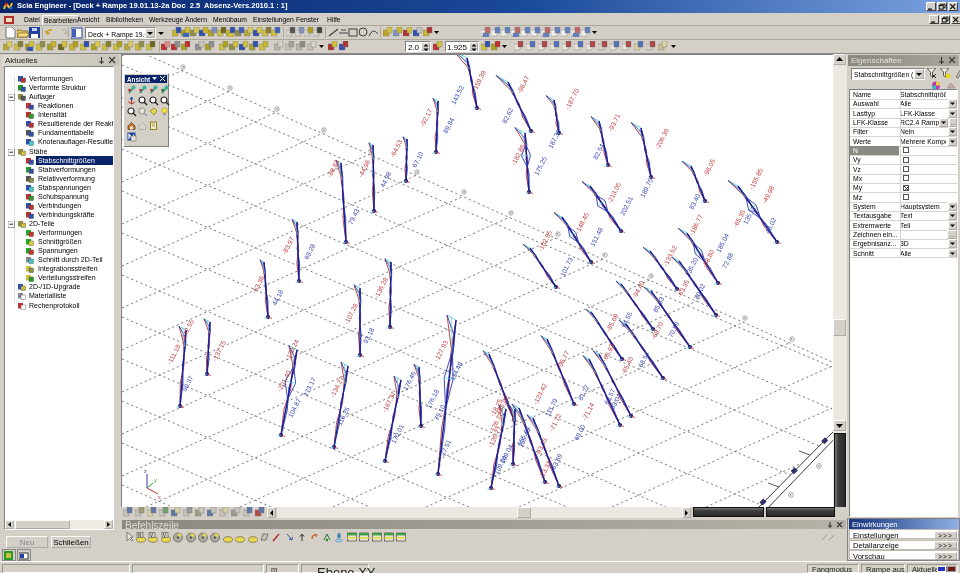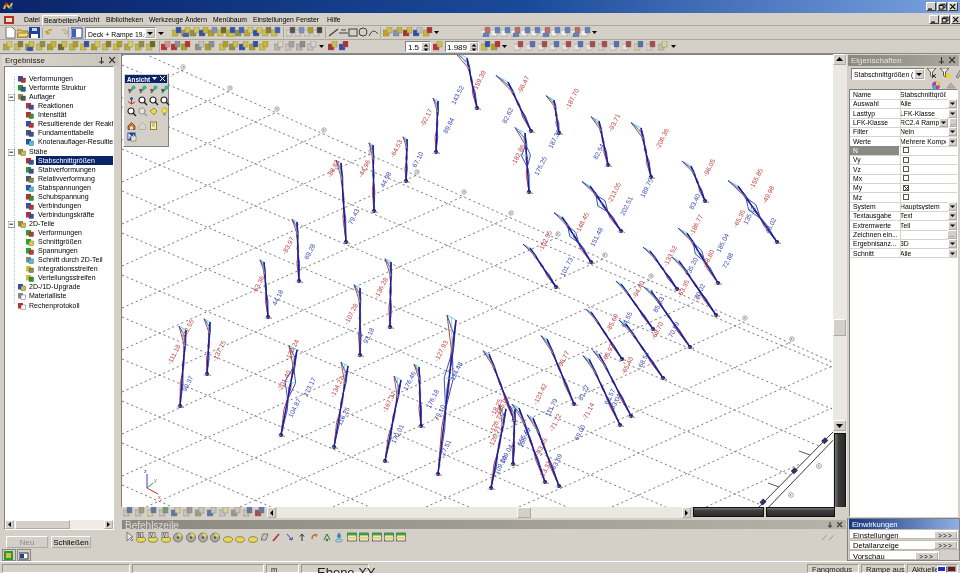--- a/index.html
+++ b/index.html
@@ -3,20 +3,21 @@
 *{margin:0;padding:0;box-sizing:border-box}
 svg{display:block}
 body{width:960px;height:573px;position:relative;font-family:"Liberation Sans",sans-serif;background:#d4d0c8;overflow:hidden}
 </style></head><body>
 <div style="position:absolute;left:0;top:0;width:960px;height:13px;background:linear-gradient(90deg,#0a246a 0%,#1a4a9a 55%,#7ba2e0 100%)">
     <svg width="11" height="11" style="position:absolute;left:3px;top:1px">
       <path d="M1 8 Q3 1 5 5 Q7 9 9 2" stroke="#e8c020" stroke-width="2" fill="none"></path>
       <circle cx="3" cy="3" r="1.6" fill="#cc2020"></circle>
       <circle cx="8" cy="7" r="1.6" fill="#2060cc"></circle>
     </svg>
+    <span style="position:absolute;left:17px;top:1px;font-size:7.5px;font-weight:bold;color:#fff">Scia Engineer - [Deck + Rampe 19.01.13-2a Doc&nbsp; 2.5&nbsp; Absenz-Vers.2010.1 : 1]</span>
     <div style="position:absolute;left:926px;top:2px;width:10px;height:9px;background:#d4d0c8;border:1px solid;border-color:#fff #404040 #404040 #fff">
       <svg width="8" height="7" viewBox="0 0 8 7" style="margin:0"> 
         <rect x="1" y="5.5" width="4" height="1.2" fill="#000"></rect>
       </svg>
     </div>
     <div style="position:absolute;left:937px;top:2px;width:10px;height:9px;background:#d4d0c8;border:1px solid;border-color:#fff #404040 #404040 #fff">
       <svg width="8" height="7" viewBox="0 0 8 7" style="margin:0"> 
         <rect x="1.2" y="2.5" width="4" height="3.6" fill="none" stroke="#000" stroke-width="0.9"></rect>
         <path d="M2.6 2.5 V1.2 H7 V4.8 H5.4" stroke="#000" stroke-width="0.9" fill="none"></path>
       </svg>
@@ -528,35 +529,35 @@
         <rect x="4" y="0" width="5" height="6" fill="#d0c040" stroke="#777" stroke-width="0.4"></rect>
       </svg>
     </div>
     <div style="position:absolute;left:339px;top:1px;width:12px;height:12px">
       <svg width="10" height="10">
         <rect x="0" y="3" width="6" height="6" fill="#3050b0" stroke="#777" stroke-width="0.4"></rect>
         <rect x="4" y="0" width="5" height="6" fill="#b03030" stroke="#777" stroke-width="0.4"></rect>
       </svg>
     </div>
     <div style="position:absolute;left:405px;top:1px;width:26px;height:11px;background:#fff;border:1px solid;border-color:#808080 #fff #fff #808080">
-      <span style="position:absolute;right:11px;top:1px;font-size:8px">1.5</span>
+      <span style="position:absolute;right:11px;top:1px;font-size:8px">2.0</span>
       <div style="position:absolute;right:0;top:0;width:9px;height:9px;background:#d4d0c8;border:1px outset #fff">
         <svg width="8" height="9">
           <path d="M1.5 3.5 L4 1 L6.5 3.5 Z M1.5 5.5 L4 8 L6.5 5.5 Z" fill="#000"></path>
         </svg>
       </div>
     </div>
     <div style="position:absolute;left:433px;top:1px;width:12px;height:12px">
       <svg width="10" height="10">
         <rect x="0" y="3" width="6" height="6" fill="#c03030" stroke="#777" stroke-width="0.4"></rect>
         <rect x="4" y="0" width="5" height="6" fill="#d0c040" stroke="#777" stroke-width="0.4"></rect>
       </svg>
     </div>
     <div style="position:absolute;left:445px;top:1px;width:34px;height:11px;background:#fff;border:1px solid;border-color:#808080 #fff #fff #808080">
-      <span style="position:absolute;right:11px;top:1px;font-size:8px">1.989</span>
+      <span style="position:absolute;right:11px;top:1px;font-size:8px">1.925</span>
       <div style="position:absolute;right:0;top:0;width:9px;height:9px;background:#d4d0c8;border:1px outset #fff">
         <svg width="8" height="9">
           <path d="M1.5 3.5 L4 1 L6.5 3.5 Z M1.5 5.5 L4 8 L6.5 5.5 Z" fill="#000"></path>
         </svg>
       </div>
     </div>
     <div style="position:absolute;left:481px;top:1px;width:12px;height:12px">
       <svg width="10" height="10">
         <rect x="0" y="3" width="6" height="6" fill="#d0c040" stroke="#777" stroke-width="0.4"></rect>
         <rect x="4" y="0" width="5" height="6" fill="#3050b0" stroke="#777" stroke-width="0.4"></rect>
@@ -1738,21 +1739,21 @@
     <div style="position:absolute;left:561px;top:0;width:9px;height:11px;background:#d4d0c8;border:1px outset #fff">
       <svg width="7" height="9">
         <path d="M2 2 L5 5 L2 8 Z" fill="#000"></path>
       </svg>
     </div>
     <div style="position:absolute;left:572px;top:0px;width:71px;height:10px;background:linear-gradient(180deg,#777,#3c3c3c 35%,#2a2a2a);border:1px solid #111"></div>
     <div style="position:absolute;left:645px;top:0px;width:69px;height:10px;background:linear-gradient(180deg,#777,#3c3c3c 35%,#2a2a2a);border:1px solid #111"></div>
   </div>
 <div style="position:absolute;left:0;top:54px;width:121px;height:507px;background:#d4d0c8">
     <div style="position:absolute;left:2px;top:1px;width:117px;height:11px;background:linear-gradient(90deg,#ded9d0,#c9c4ba)">
-      <span style="position:absolute;left:3px;top:1px;font-size:8px;color:#222">Ergebnisse</span>
+      <span style="position:absolute;left:3px;top:1px;font-size:8px;color:#222">Aktuelles</span>
       <svg width="7" height="7" style="position:absolute;right:14px;top:2px">
         <path d="M3.5 0 V5 M1 5 H6 M3.5 5 V7" stroke="#333" stroke-width="1" fill="none"></path>
       </svg>
       <svg width="7" height="7" style="position:absolute;right:3px;top:2px">
         <path d="M0 0 L6 6 M6 0 L0 6" stroke="#333" stroke-width="1.2"></path>
       </svg>
     </div>
     <div style="position:absolute;left:4px;top:12px;width:110px;height:464px;background:#fff;border:1px solid;border-color:#808080 #fff #fff #808080;overflow:hidden">
       <div style="position:absolute;left:9px;top:10px;width:1px;height:228px;background:repeating-linear-gradient(180deg,#bbb 0,#bbb 1px,transparent 1px,transparent 2px)"></div>
       <svg width="8" height="8" style="position:absolute;left:13px;top:8.0px">
@@ -2081,21 +2082,21 @@
       <span style="position:absolute;left:3px;top:0.5px;font-size:7.6px;color:#fff">Einwirkungen</span>
     </div>
     <div style="position:absolute;left:1px;top:10.0px;width:110px;height:10px;background:#fff;border:1px solid #c0bcb4">
       <span style="position:absolute;left:3px;top:0.5px;font-size:7.6px;color:#000">Einstellungen</span>
       <div style="position:absolute;right:1px;top:0.5px;width:23px;height:8px;background:#d4d0c8;border:1px outset #fff;font-size:6.5px;text-align:center;line-height:8px;letter-spacing:1px">&gt;&gt;&gt;</div>
     </div>
     <div style="position:absolute;left:1px;top:20.5px;width:110px;height:10px;background:#fff;border:1px solid #c0bcb4">
       <span style="position:absolute;left:3px;top:0.5px;font-size:7.6px;color:#000">Detailanzeige</span>
       <div style="position:absolute;right:1px;top:0.5px;width:23px;height:8px;background:#d4d0c8;border:1px outset #fff;font-size:6.5px;text-align:center;line-height:8px;letter-spacing:1px">&gt;&gt;&gt;</div>
     </div>
-    <div style="position:absolute;left:1px;top:31.0px;width:91px;height:10px;background:#fff;border:1px solid #c0bcb4">
+    <div style="position:absolute;left:1px;top:31.0px;width:110px;height:10px;background:#fff;border:1px solid #c0bcb4">
       <span style="position:absolute;left:3px;top:0.5px;font-size:7.6px;color:#000">Vorschau</span>
       <div style="position:absolute;right:1px;top:0.5px;width:23px;height:8px;background:#d4d0c8;border:1px outset #fff;font-size:6.5px;text-align:center;line-height:8px;letter-spacing:1px">&gt;&gt;&gt;</div>
     </div>
   </div>
 <div style="position:absolute;left:121px;top:519px;width:726px;height:42px;background:#d4d0c8">
     <div style="position:absolute;left:1px;top:1px;width:724px;height:9px;background:linear-gradient(90deg,#8a887f,#b5b2a8)">
       <span style="position:absolute;left:3px;top:0px;font-size:10px;color:#dedcd6">Befehlszeile</span>
       <svg width="6" height="6" style="position:absolute;right:13px;top:2px">
         <path d="M3 0 V4 M1 4 H5 M3 4 V6" stroke="#333" stroke-width="1" fill="none"></path>
       </svg>

